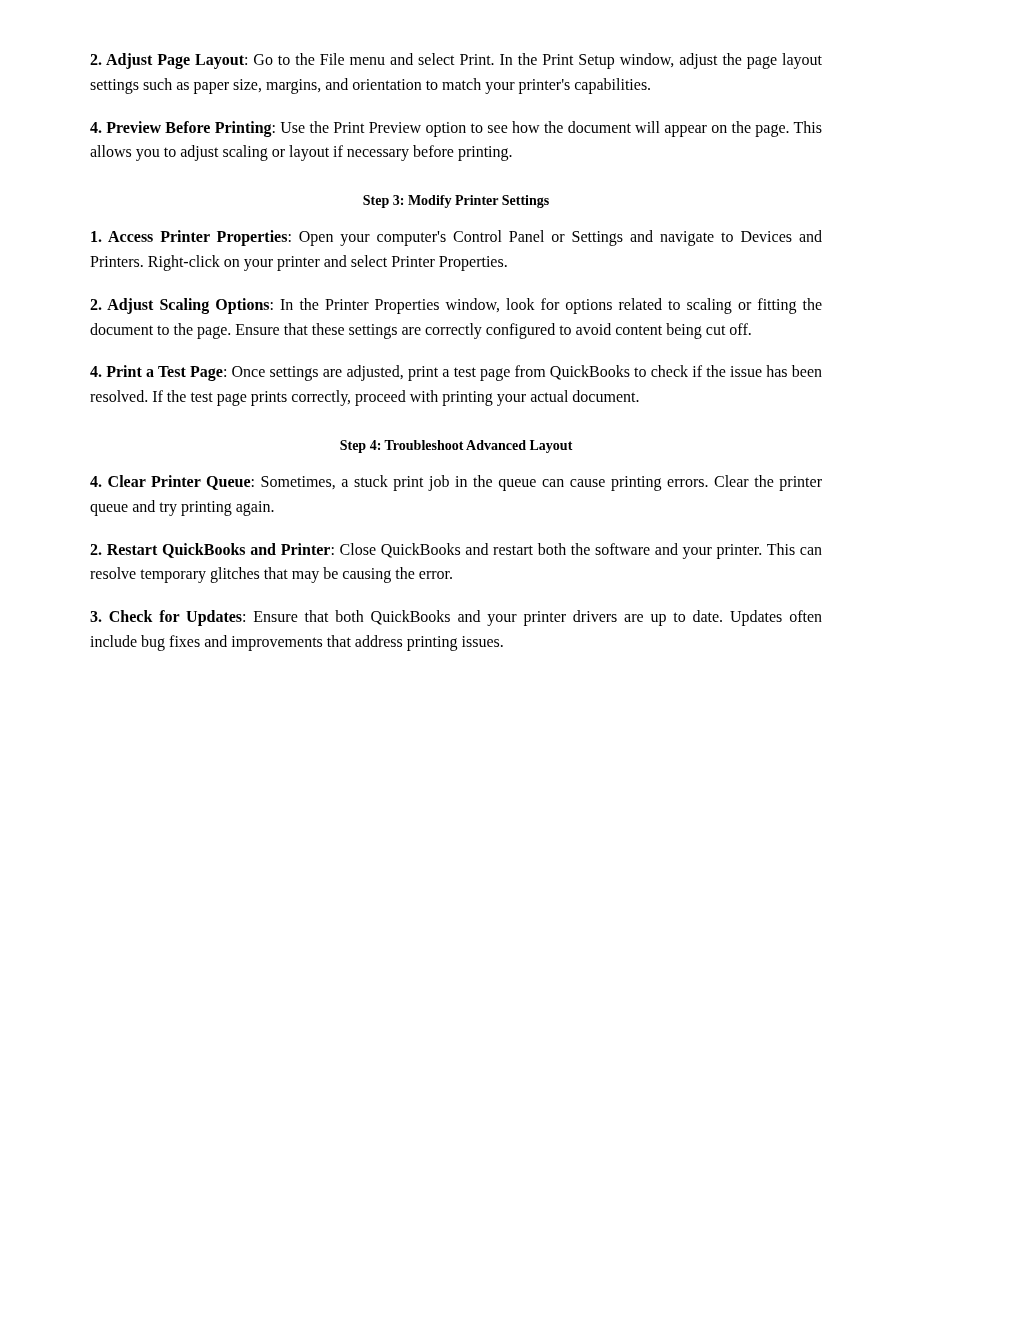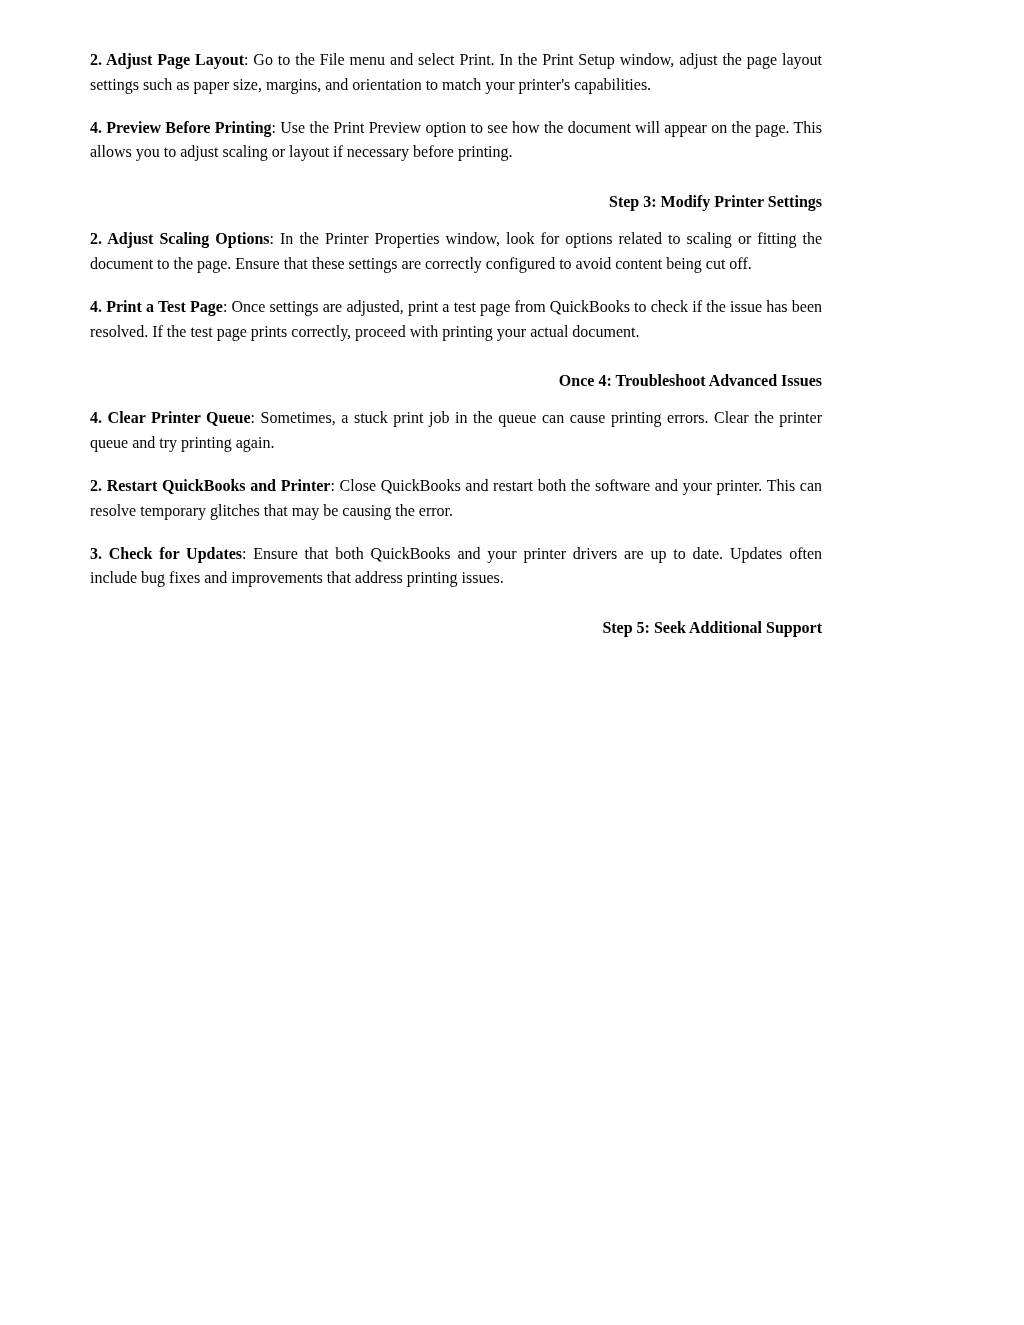--- a/index.html
+++ b/index.html
@@ -24,25 +24,25 @@
       padding: 48px 90px 60px 90px;
     }
 
     .paragraph {
       margin-bottom: 18px;
       text-align: justify;
       line-height: 1.55;
     }
 
     .section-heading {
-      font-size: 16px;
+      font-size: 14px;
       font-weight: bold;
       margin-top: 28px;
       margin-bottom: 16px;
-      text-align: right;
+      text-align: center;
     }
 
     .bold-term {
       font-weight: bold;
     }
   </style>
 </head>
 <body>
 
 <div class="page-container">
@@ -50,38 +50,40 @@
   <p class="paragraph">
     <span class="bold-term">2. Adjust Page Layout</span><span>: Go to the File menu and select Print. In the Print Setup window, adjust the page layout settings such as paper size, margins, and orientation to match your printer's capabilities.</span>
   </p>
 
   <p class="paragraph">
     <span class="bold-term">4. Preview Before Printing</span><span>: Use the Print Preview option to see how the document will appear on the page. This allows you to adjust scaling or layout if necessary before printing.</span>
   </p>
 
   <h2 class="section-heading">Step 3: Modify Printer Settings</h2>
 
+  <p class="paragraph">
+    <span class="bold-term">1. Access Printer Properties</span><span>: Open your computer's Control Panel or Settings and navigate to Devices and Printers. Right-click on your printer and select Printer Properties.</span>
+  </p>
 
   <p class="paragraph">
     <span class="bold-term">2. Adjust Scaling Options</span><span>: In the Printer Properties window, look for options related to scaling or fitting the document to the page. Ensure that these settings are correctly configured to avoid content being cut off.</span>
   </p>
 
   <p class="paragraph">
     <span class="bold-term">4. Print a Test Page</span><span>: Once settings are adjusted, print a test page from QuickBooks to check if the issue has been resolved. If the test page prints correctly, proceed with printing your actual document.</span>
   </p>
 
-  <h2 class="section-heading">Once 4: Troubleshoot Advanced Issues</h2>
+  <h2 class="section-heading">Step 4: Troubleshoot Advanced Layout</h2>
 
   <p class="paragraph">
     <span class="bold-term">4. Clear Printer Queue</span><span>: Sometimes, a stuck print job in the queue can cause printing errors. Clear the printer queue and try printing again.</span>
   </p>
 
   <p class="paragraph">
     <span class="bold-term">2. Restart QuickBooks and Printer</span><span>: Close QuickBooks and restart both the software and your printer. This can resolve temporary glitches that may be causing the error.</span>
   </p>
 
   <p class="paragraph">
     <span class="bold-term">3. Check for Updates</span><span>: Ensure that both QuickBooks and your printer drivers are up to date. Updates often include bug fixes and improvements that address printing issues.</span>
   </p>
 
-  <h2 class="section-heading">Step 5: Seek Additional Support</h2>
 
 </div>
 
 </body></html>

